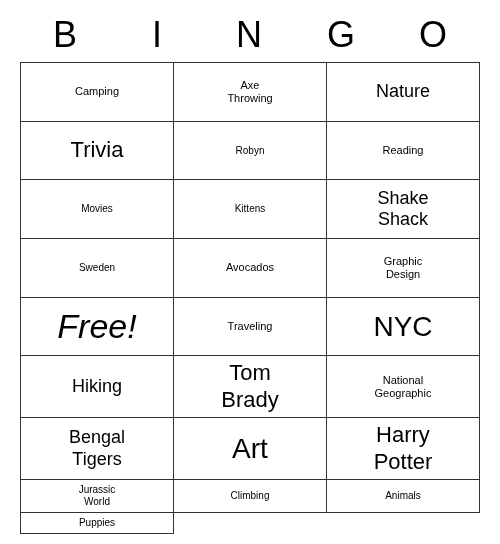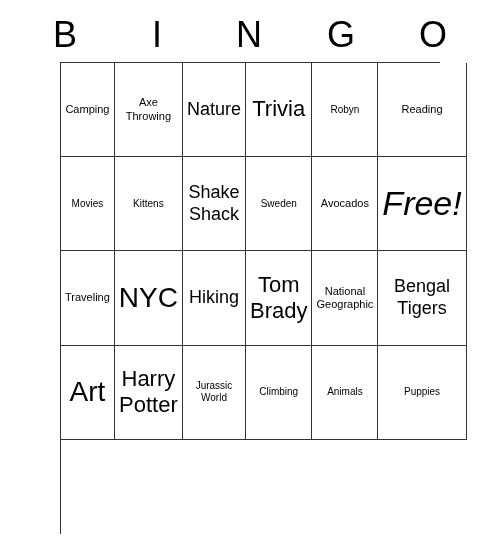--- a/index.html
+++ b/index.html
@@ -30,23 +30,23 @@
       flex: 1;
       text-align: center;
       font-size: 36px;
       font-weight: normal;
       letter-spacing: 2px;
       padding: 4px 0;
     }
 
     .bingo-grid {
       display: grid;
-      grid-template-columns: repeat(6, 1fr);
+      grid-template-columns: repeat(3, 1fr);
       grid-template-rows: repeat(5, 1fr);
-      width: 380px;
+      width: 460px;
       height: 480px;
       border-left: 1.5px solid #333;
       border-top: 1.5px solid #333;
     }
 
     .bingo-cell {
       border-right: 1.5px solid #333;
       border-bottom: 1.5px solid #333;
       display: flex;
       align-items: center;
@@ -107,20 +107,23 @@
     <div class="bingo-cell">
       <span class="cell-text size-large">Shake<br>Shack</span>
     </div>
     <div class="bingo-cell">
       <span class="cell-text size-medium">Sweden</span>
     </div>
     <div class="bingo-cell">
       <span class="cell-text size-small">Avocados</span>
     </div>
     <div class="bingo-cell">
+      <span class="cell-text size-small">Graphic<br>Design</span>
+    </div>
+    <div class="bingo-cell">
       <span class="cell-text size-free">Free!</span>
     </div>
     <div class="bingo-cell">
       <span class="cell-text size-small">Traveling</span>
     </div>
     <div class="bingo-cell">
       <span class="cell-text size-xxlarge">NYC</span>
     </div>
     <div class="bingo-cell">
       <span class="cell-text size-large">Hiking</span>

